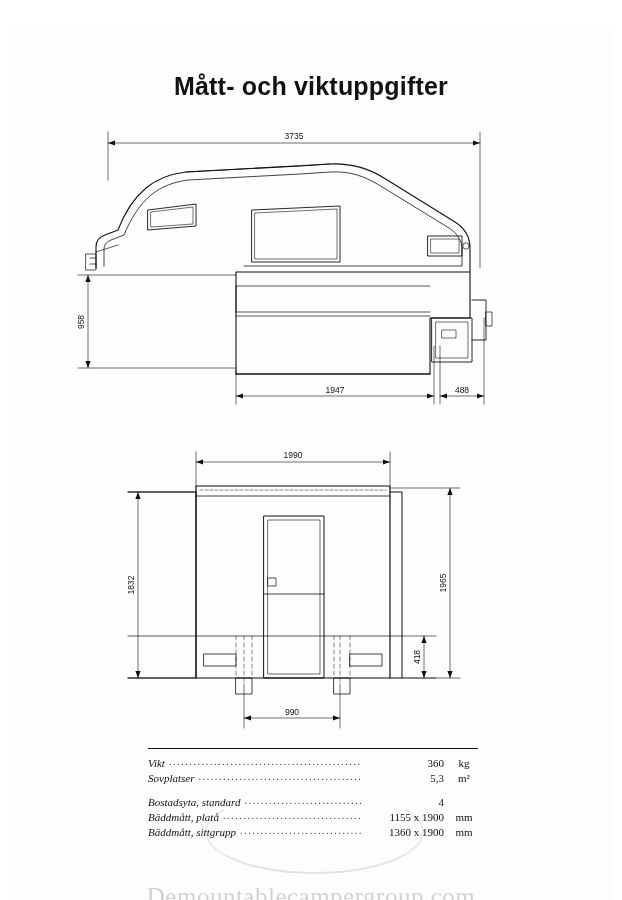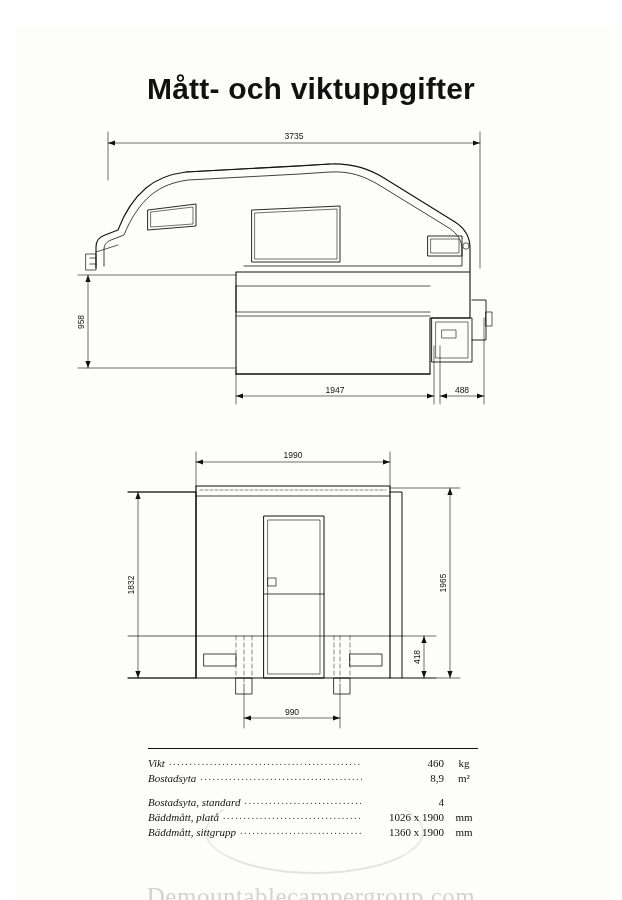--- a/index.html
+++ b/index.html
@@ -37,21 +37,21 @@
     position: absolute;
     right: 0; top: 0; width: 10px; height: 900px;
     background: #ffffff;
   }
 
   .title {
     position: absolute;
     left: 0; top: 72px;
     width: 622px;
     text-align: center;
-    font-size: 30px;
+    font-size: 25px;
     font-weight: bold;
     letter-spacing: 0.2px;
     color: #111;
   }
 
   svg.drawing {
     position: absolute;
     left: 0; top: 0;
     width: 622px;
     height: 900px;
@@ -322,44 +322,44 @@
     <text class="dim-label-v" x="420" y="657" text-anchor="middle" transform="rotate(-90 420 657)">418</text>
     <text class="dim-label" x="292" y="715" text-anchor="middle">990</text>
   </svg>
 
   <div class="spec-block">
     <div class="spec-rule"></div>
 
     <div class="spec-row">
       <span class="spec-name">Vikt</span>
       <span class="spec-dots">.........................................................</span>
-      <span class="spec-value">460</span>
+      <span class="spec-value">360</span>
       <span class="spec-unit">kg</span>
     </div>
 
     <div class="spec-row">
-      <span class="spec-name">Bostadsyta</span>
-      <span class="spec-dots">.........................................................</span>
-      <span class="spec-value">8,9</span>
+      <span class="spec-name">Sovplatser</span>
+      <span class="spec-dots">.........................................................</span>
+      <span class="spec-value">5,3</span>
       <span class="spec-unit">m²</span>
     </div>
 
     <div class="spec-gap"></div>
 
     <div class="spec-row">
       <span class="spec-name">Bostadsyta, standard</span>
       <span class="spec-dots">.........................................................</span>
       <span class="spec-value">4</span>
       <span class="spec-unit"></span>
     </div>
 
     <div class="spec-row">
       <span class="spec-name">Bäddmått, platå</span>
       <span class="spec-dots">.........................................................</span>
-      <span class="spec-value">1026 x 1900</span>
+      <span class="spec-value">1155 x 1900</span>
       <span class="spec-unit">mm</span>
     </div>
 
     <div class="spec-row">
       <span class="spec-name">Bäddmått, sittgrupp</span>
       <span class="spec-dots">.........................................................</span>
       <span class="spec-value">1360 x 1900</span>
       <span class="spec-unit">mm</span>
     </div>
   </div>

